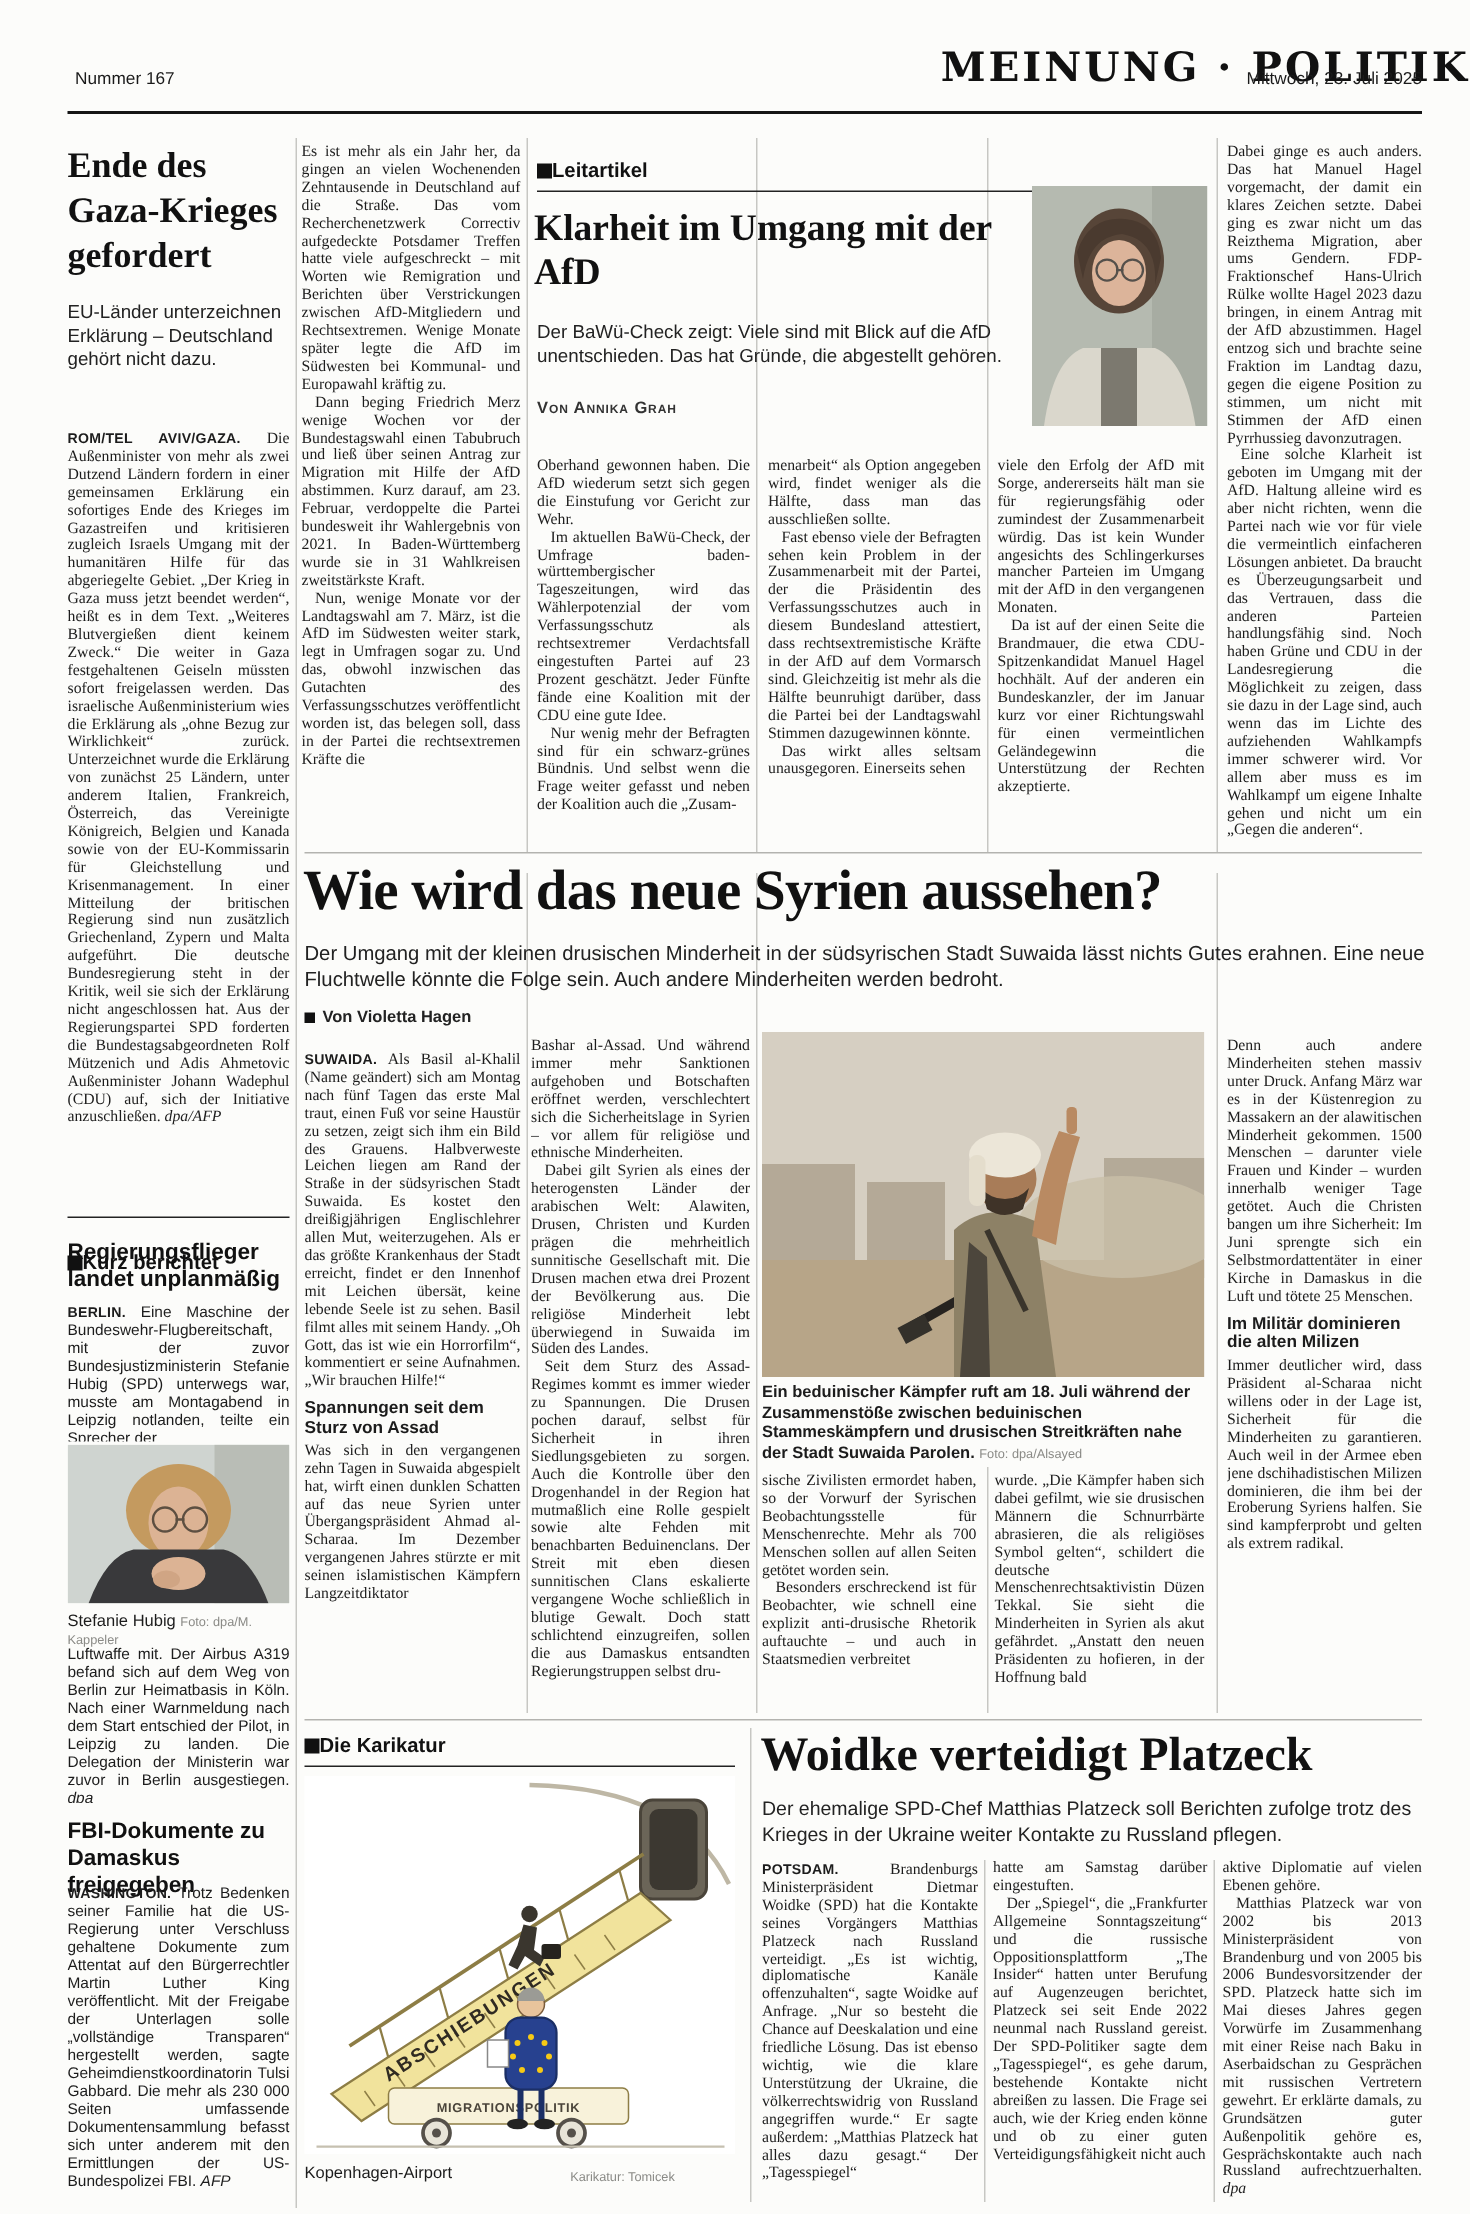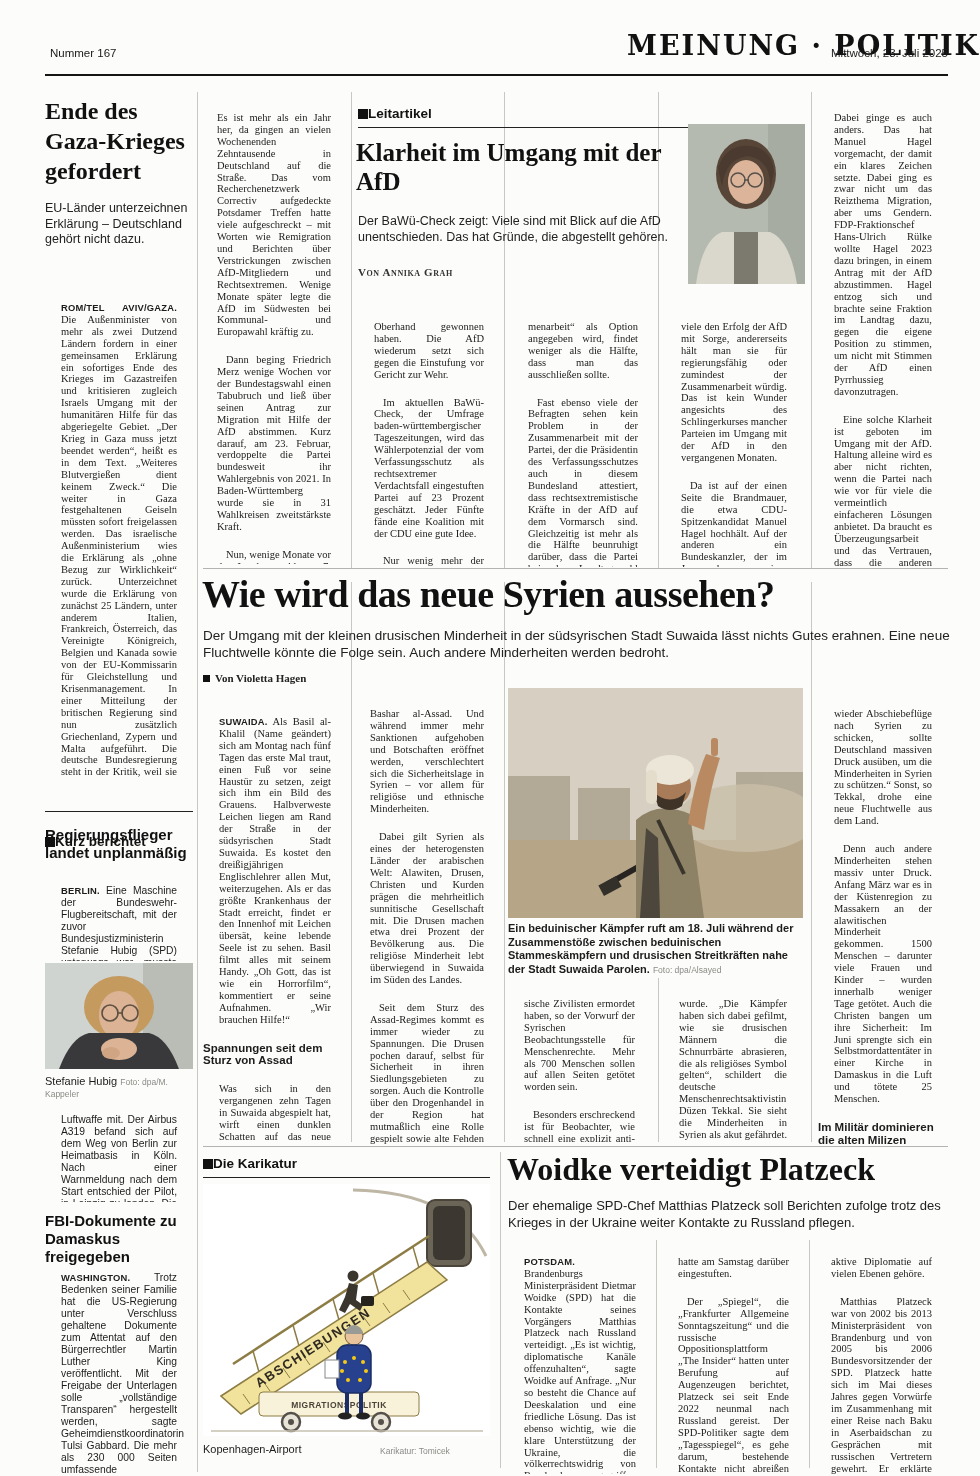--- a/index.html
+++ b/index.html
@@ -2,31 +2,31 @@
 <html lang="de"><head>
 <meta charset="utf-8">
 <style>
   html,body{margin:0;padding:0;background:#ddd}
   .page{position:relative;width:980px;height:1476px;margin:0 auto;background:#fcfcfa;
         font-family:"Liberation Serif",serif;color:#1a1a1a;overflow:hidden}
   .abs{position:absolute}
   .vrule{position:absolute;width:1px;background:#c7c7c3}
   .hrule{position:absolute;height:1px;background:#b3b3af}
   .col{position:absolute;font:10.5px/11.9px "Liberation Serif",serif;text-align:justify;overflow:hidden;color:#1c1c1c}
-  .col p{margin:16px;padding:0}
+  .col p{margin:0;padding:0}
   .col p+p{text-indent:9px}
   .scol{font-family:"Liberation Sans",sans-serif;font-size:10.3px;line-height:12px}
   .dl{font:bold 9.4px "Liberation Sans",sans-serif;letter-spacing:.2px}
   .crd{font-style:italic}
   .subh4{font:bold 11.5px/12.8px "Liberation Sans",sans-serif;margin:6px 0 3px;text-align:left}
   .hl{position:absolute;font-family:"Liberation Serif",serif;font-weight:bold;color:#111}
   .deck{position:absolute;font-family:"Liberation Sans",sans-serif;color:#222}
   .slabel{position:absolute;font:bold 13.5px "Liberation Sans",sans-serif;color:#111;display:flex;align-items:center;gap:0}
   .sq{width:10px;height:10px;background:#111;display:inline-block;flex:0 0 auto}
-  .byline{position:absolute;font-family:Liberation Serif, serif;color:#222}
+  .byline{position:absolute;font-family:Liberation Sans, sans-serif;color:#222}
   .cap{position:absolute;font-family:"Liberation Sans",sans-serif;color:#1c1c1c}
   .photocredit{font:8.5px "Liberation Sans",sans-serif;color:#8a8a86;font-style:normal}
   .labelrule{position:absolute;height:1px;background:#222}
 </style>
 </head>
 <body>
 
 <div class="page">
 
   <div class="abs" style="left:50px;top:47px;font:11.5px 'Liberation Sans',sans-serif">Nummer 167</div>
@@ -200,21 +200,20 @@
 
   <div class="col" style="left:508px;top:982px;width:143px;height:160px">
       <p>sische Zivilisten ermordet haben, so der Vorwurf der Syrischen Beobachtungsstelle für Menschenrechte. Mehr als 700 Menschen sollen auf allen Seiten getötet worden sein.</p>
       <p>Besonders erschreckend ist für Beobachter, wie schnell eine explizit anti-drusische Rhetorik auftauchte – und auch in Staatsmedien verbreitet</p>
     </div>
   <div class="col" style="left:663px;top:982px;width:140px;height:160px">
       <p>wurde. „Die Kämpfer haben sich dabei gefilmt, wie sie drusischen Männern die Schnurrbärte abrasieren, die als religiöses Symbol gelten“, schildert die deutsche Menschenrechtsaktivistin Düzen Tekkal. Sie sieht die Minderheiten in Syrien als akut gefährdet. „Anstatt den neuen Präsidenten zu hofieren, in der Hoffnung bald</p>
     </div>
   <div class="col" style="left:818px;top:692px;width:130px;height:452px">
     <div>
-        <p>wieder Abschiebeflüge nach Syrien zu schicken, sollte Deutschland massiven Druck ausüben, um die Minderheiten in Syrien zu schützen.“ Sonst, so Tekkal, drohe eine neue Fluchtwelle aus dem Land.</p>
         <p>Denn auch andere Minderheiten stehen massiv unter Druck. Anfang März war es in der Küstenregion zu Massakern an der alawitischen Minderheit gekommen. 1500 Menschen – darunter viele Frauen und Kinder – wurden innerhalb weniger Tage getötet. Auch die Christen bangen um ihre Sicherheit: Im Juni sprengte sich ein Selbstmordattentäter in einer Kirche in Damaskus in die Luft und tötete 25 Menschen.</p>
       </div>
     <h4 class="subh4">Im Militär dominieren die alten Milizen</h4>
     <p>Immer deutlicher wird, dass Präsident al-Scharaa nicht willens oder in der Lage ist, Sicherheit für die Minderheiten zu garantieren. Auch weil in der Armee eben jene dschihadistischen Milizen dominieren, die ihm bei der Eroberung Syriens halfen. Sie sind kampferprobt und gelten als extrem radikal.</p>
   </div>
 
   <div class="slabel" style="left:203px;top:1156px">
     <span class="sq"></span>
     <span>Die Karikatur</span>
   </div>

